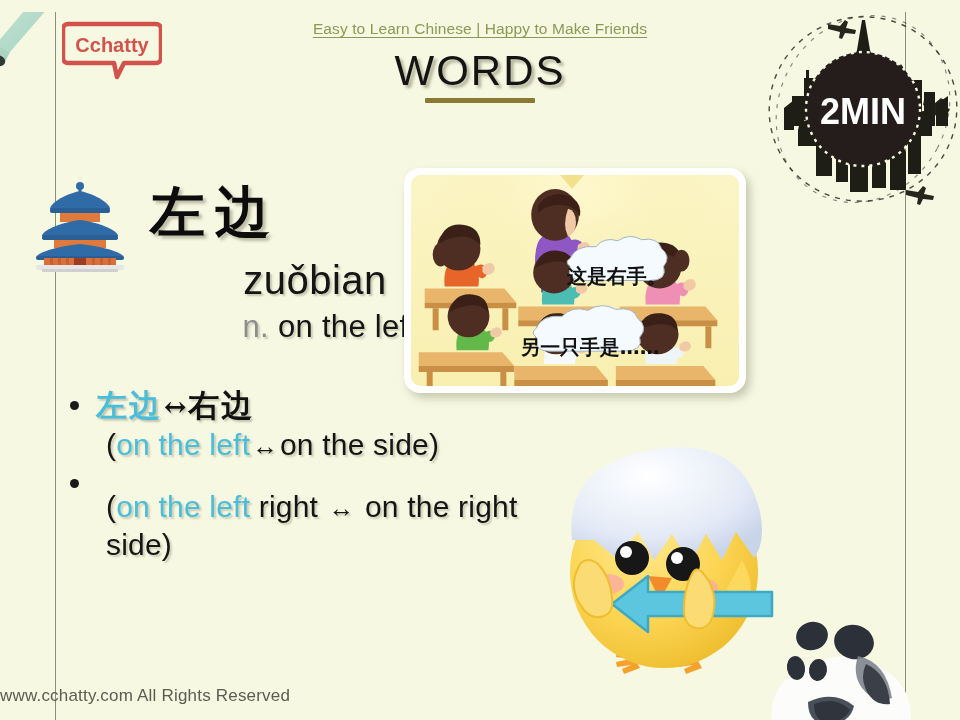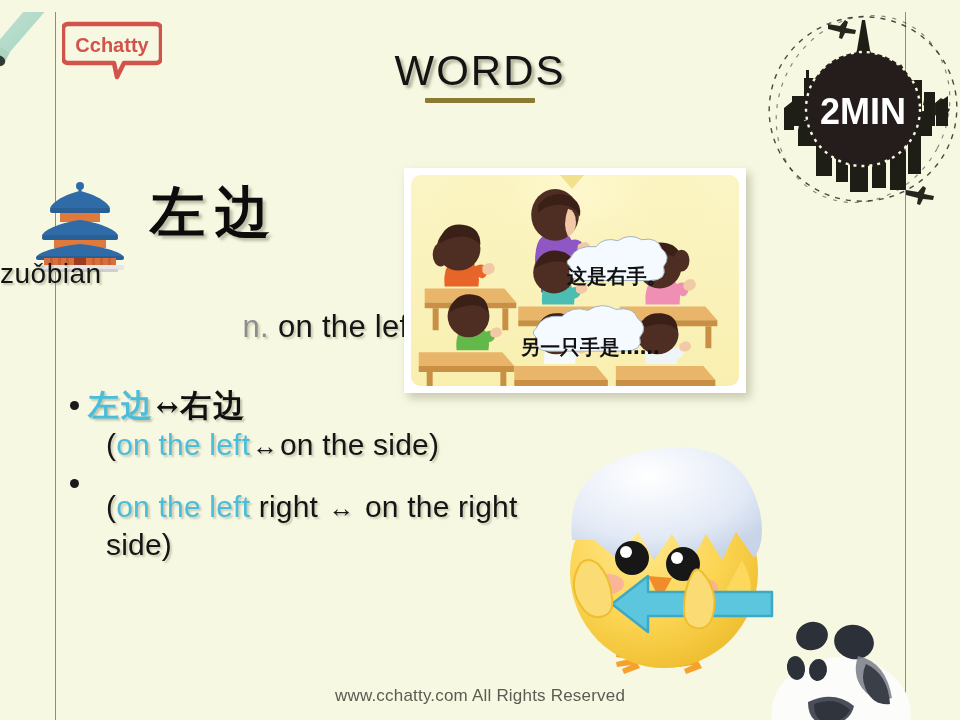--- a/index.html
+++ b/index.html
@@ -51,34 +51,34 @@
   
   .temple{position:absolute;left:28px;top:168px;width:104px;height:92px;}
   .word-han{
     position:absolute;left:150px;top:172px;
     font-family:"DejaVu Serif", serif;
     font-size:55px;font-weight:700;color:#0c0c0c;letter-spacing:10px;
     text-shadow:3px 3px 3px rgba(120,120,90,.45);
     line-height:1;
   }
   .word-pinyin{
-    position:absolute;left:0;right:330px;top:246px;
-    font-size:28px;color:#151515;letter-spacing:.5px;
+    position:absolute;left:0;right:330px;top:246px;text-align:center;
+    font-size:40px;color:#151515;letter-spacing:.5px;
     text-shadow:2px 2px 2px rgba(120,120,90,.4);
   }
   .word-def{
     position:absolute;left:0;right:300px;top:297px;text-align:center;
     font-size:31px;color:#151515;letter-spacing:.3px;
     text-shadow:2px 2px 2px rgba(120,120,90,.35);
   }
   .word-def .pos{color:#8d8d8d;}
 
   
   .bullets{position:absolute;left:70px;top:374px;width:480px;}
-  .brow{display:flex;align-items:flex-start;}
+  .brow{display:flex;align-items:flex-start;gap:8px;}
   .dot{
     width:9px;height:9px;border-radius:50%;background:#1a1a1a;
     margin:15px 9px 0 0;flex:0 0 auto;
   }
   .cn-line{
     font-family:"DejaVu Serif", serif;
     font-size:31px;font-weight:700;color:#111;letter-spacing:2px;
     line-height:1.28;
     text-shadow:2px 2px 2px rgba(120,120,90,.40);
     white-space:nowrap;
@@ -87,40 +87,40 @@
     font-size:30px;color:#151515;line-height:1.28;letter-spacing:.2px;
     text-shadow:2px 2px 2px rgba(120,120,90,.35);
     padding-left:36px;
   }
   .hl{color:#49BDDA;}
   .arrw{font-size:.86em;padding:0 2px;letter-spacing:0;}
 
   
   .pic{
     position:absolute;left:404px;top:156px;width:342px;height:225px;
-    background:#fff;border-radius:0;padding:7px;box-sizing:border-box;
+    background:#fff;border-radius:16px;padding:7px;box-sizing:border-box;
     box-shadow:4px 5px 9px rgba(110,110,80,.35);
   }
   .pic-inner{
     width:100%;height:100%;border-radius:10px;overflow:hidden;
     background:#FAF3C0;position:relative;
   }
   .pic-inner svg{display:block;width:100%;height:100%;}
 
   
   .chick{position:absolute;left:556px;top:424px;width:262px;height:250px;}
   .chick svg{display:block;}
 
   
   .panda{position:absolute;left:762px;top:608px;width:170px;height:112px;}
   .panda svg{display:block;}
 
   
   .footer{
-    position:absolute;left:0;right:0;bottom:14px;text-align:center;
+    position:absolute;left:0;right:0;bottom:14px;
     font-size:17px;color:#5c5c52;letter-spacing:.2px;
   }
 </style>
 </head>
 <body>
 
 <div class="slide">
 
   <div class="vrule left"></div>
   <div class="vrule right"></div>
@@ -140,20 +140,21 @@
     </svg>
   </div>
 
   <div class="logo">
     <svg viewBox="0 0 100 62" width="100" height="62">
       <path d="M6 6 H94 A5 5 0 0 1 99 11 V40 A5 5 0 0 1 94 45 H62 L55 59 L52 45 H6 A5 5 0 0 1 1 40 V11 A5 5 0 0 1 6 6 Z" fill="none" stroke="#D1534B" stroke-width="4.5" stroke-linejoin="round"></path>
       <text x="50" y="34" text-anchor="middle" font-family="Liberation Sans, sans-serif" font-size="20" font-weight="700" fill="#D1534B">Cchatty</text>
     </svg>
   </div>
 
+  <div class="tagline">Easy to Learn Chinese | Happy to Make Friends</div>
 
   <div class="title-wrap">
     <div class="title">WORDS</div>
     <div class="title-rule"></div>
   </div>
 
   <div class="globe">
     <svg viewBox="0 0 210 210" width="210" height="210">
 
       <ellipse cx="105" cy="105" rx="94" ry="92" fill="none" stroke="#2b2b22" stroke-width="1.4" stroke-dasharray="5 6" opacity=".85" transform="rotate(-18 105 105)"></ellipse>

